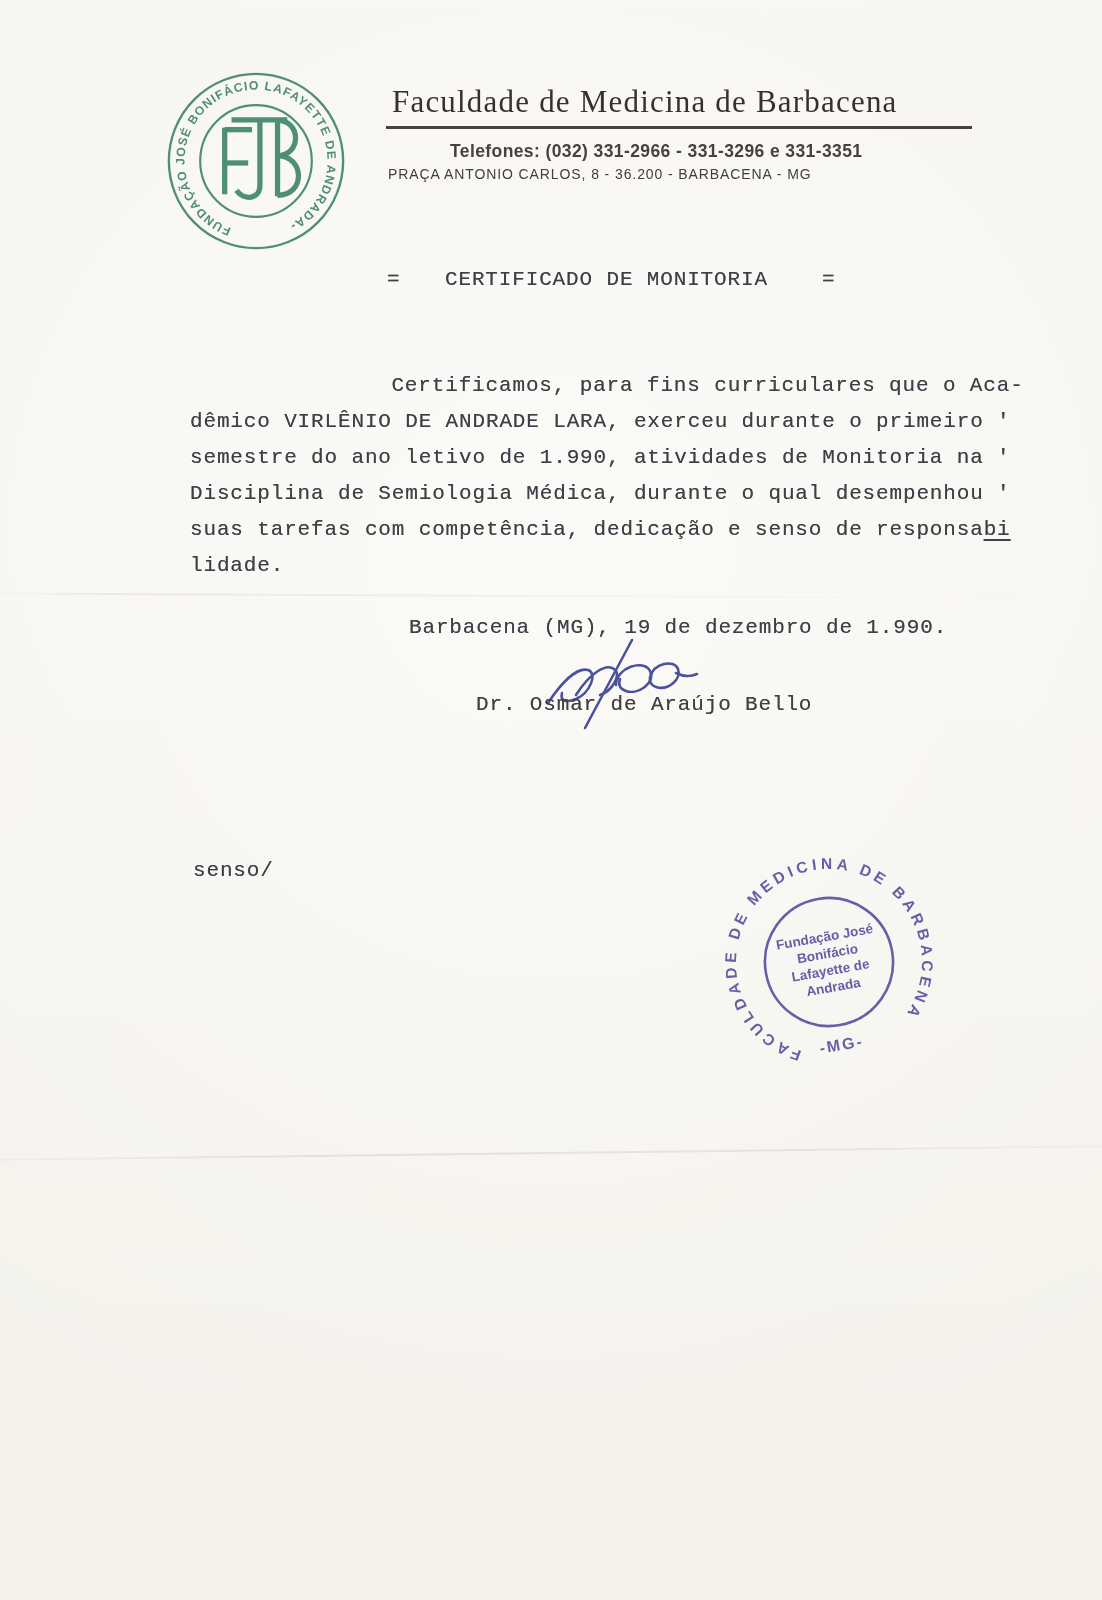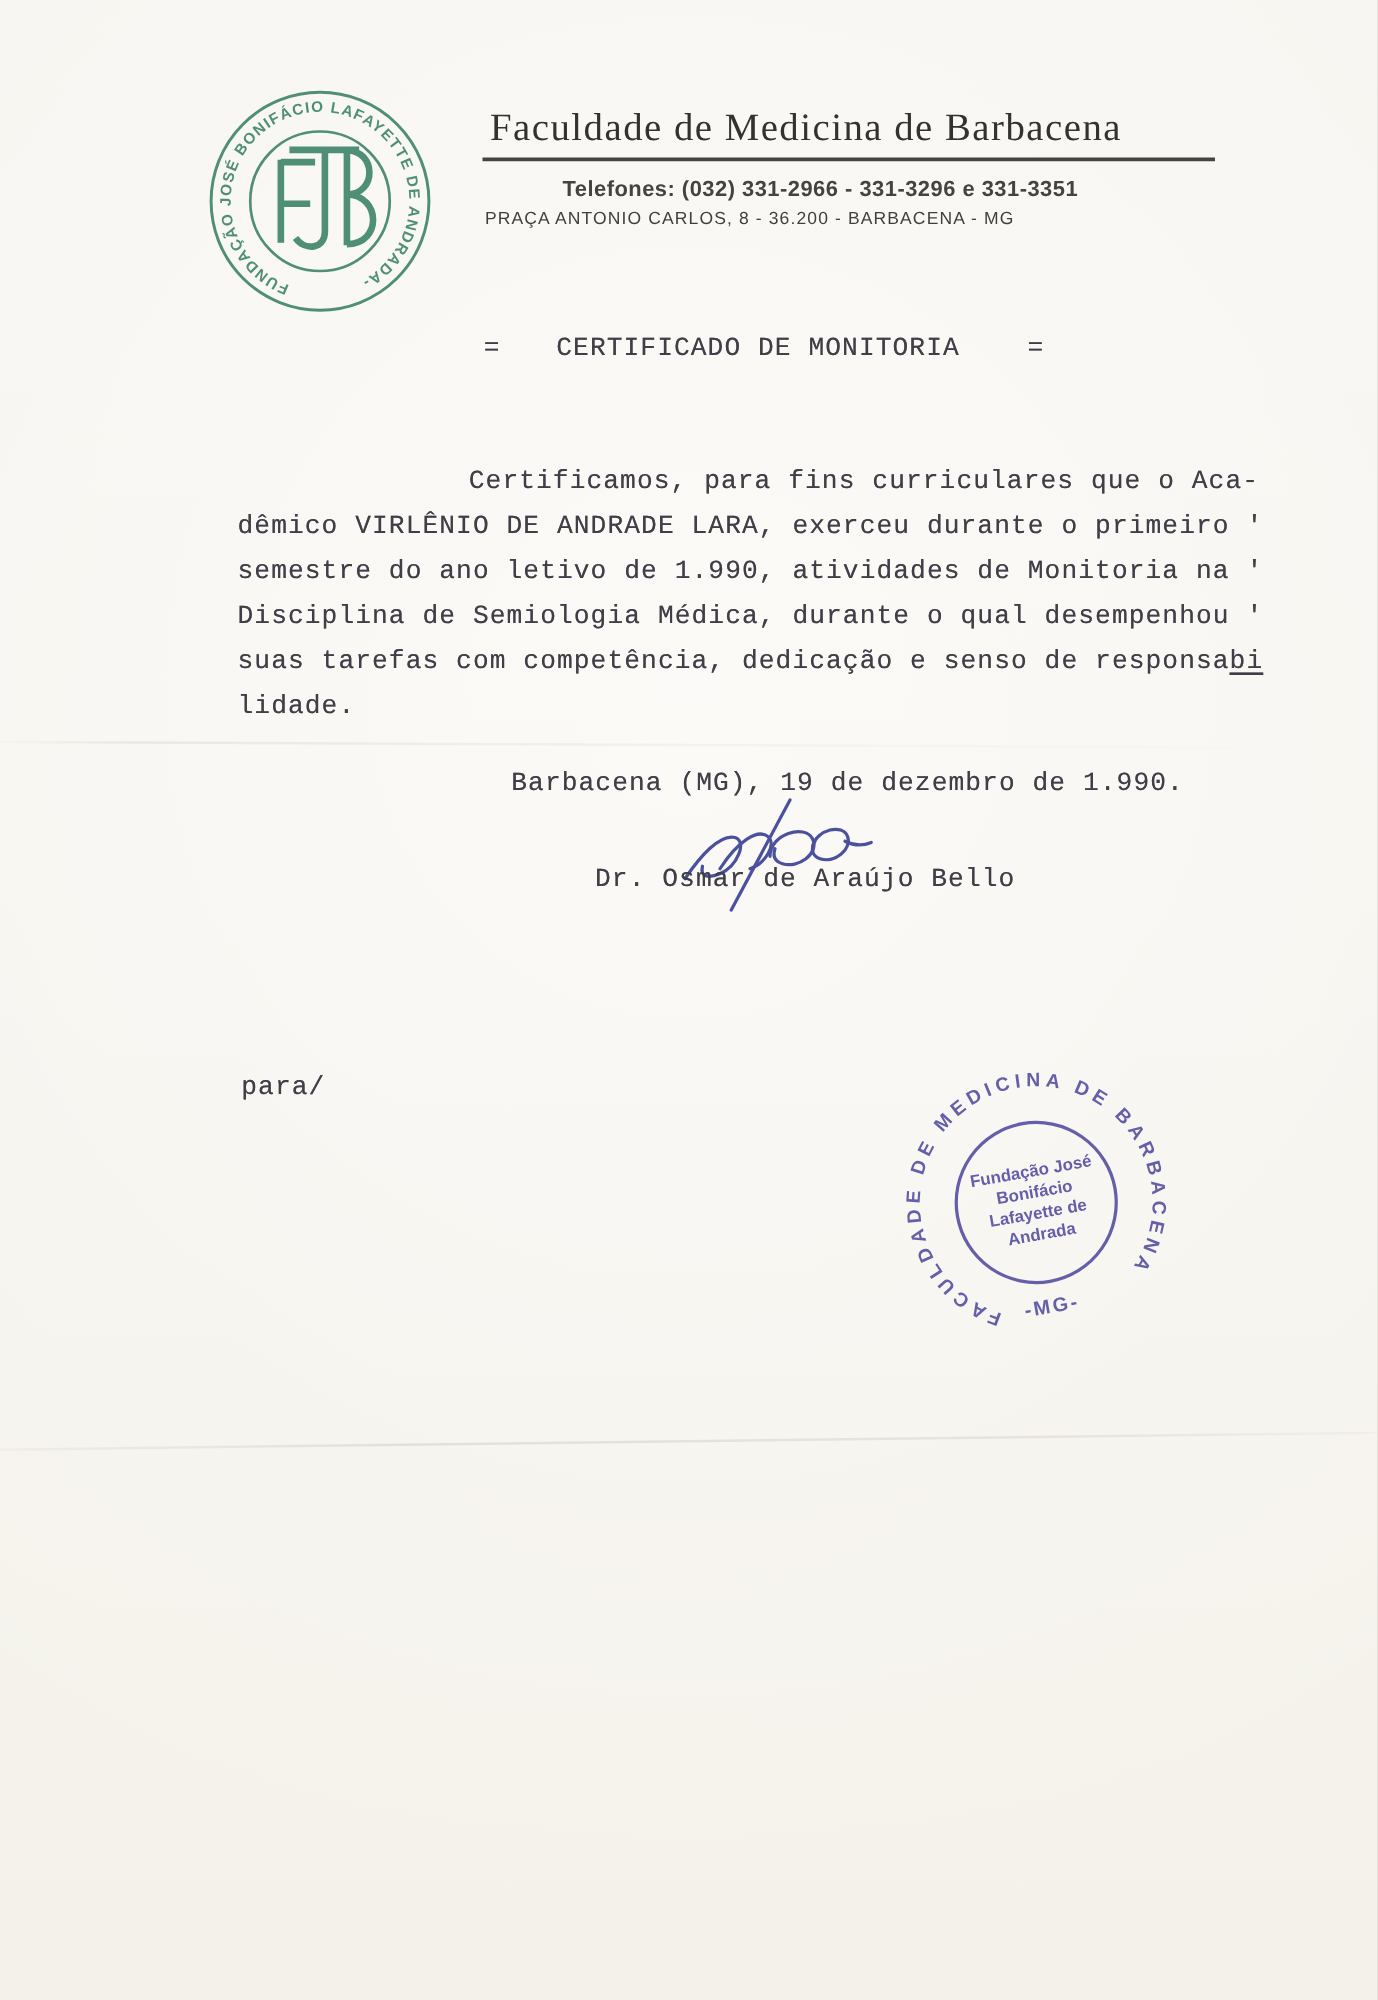--- a/index.html
+++ b/index.html
@@ -40,21 +40,21 @@
 
   
   .tw { color:#403e46; font-size:21px; letter-spacing:0.85px; line-height:36px;
         text-shadow:0 0 0.5px rgba(64,62,70,0.65); }
   .cert-eq-left  { left:387px; top:262px; }
   .cert-title    { left:445px; top:262px; }
   .cert-eq-right { left:822px; top:262px; }
 
   .body-block { position:absolute; left:190px; top:368px; width:850px; }
   .body-line { white-space:pre; }
-  .body-line.indent { text-indent:185px; }
+  .body-line.indent { text-indent:185px;text-align:center; }
   .hyphen-underline { text-decoration:underline; text-underline-offset:4px; text-decoration-thickness:2px; }
 
   .date-line    { left:387px; top:610px;margin-left:22px; }
   .signer-name  { left:476px; top:687px; }
   .signer-title { left:523px; top:715px; }
   .initials     { left:193px; top:853px; }
 
   .signature-svg { position:absolute; left:498px; top:615px; width:210px; height:135px; }
   .stamp-svg { position:absolute; left:703px; top:838px; width:260px; height:230px;
                filter:blur(0.3px); opacity:0.88; }
@@ -120,21 +120,21 @@
       <path d="M 78 80 C 92 58 108 48 116 54 C 124 60 114 76 102 80"></path>
       <path d="M 118 70 C 118 52 146 44 152 56 C 158 68 140 80 128 76 C 122 74 120 70 122 64"></path>
       <path d="M 152 62 C 156 48 176 44 180 54 C 184 64 170 76 158 72 C 152 70 150 64 154 58"></path>
       <path d="M 178 58 C 184 61 192 62 199 59"></path>
       <path d="M 87 113 L 134 25"></path>
     </g>
   </svg>
 
   <div class="abs tw signer-name">Dr. Osmar de Araújo Bello</div>
 
-  <div class="abs tw initials">para/</div>
+  <div class="abs tw initials">senso/</div>
 
   <svg class="stamp-svg" viewBox="0 0 260 230">
     <defs>
       <path id="stamp-ring-path" d="M 83.8 206.9 A 93 93 0 0 1 168.2 41.1 A 93 93 0 0 1 83.8 206.9" fill="none"></path>
     </defs>
     <g transform="rotate(-10 126 124)" fill="#514aa0">
       <circle cx="126" cy="124" r="64" fill="none" stroke="#514aa0" stroke-width="2.6"></circle>
       <text class="stamp-ring-text">
         <textPath href="#stamp-ring-path" startOffset="0">FACULDADE DE MEDICINA DE BARBACENA</textPath>
       </text>

